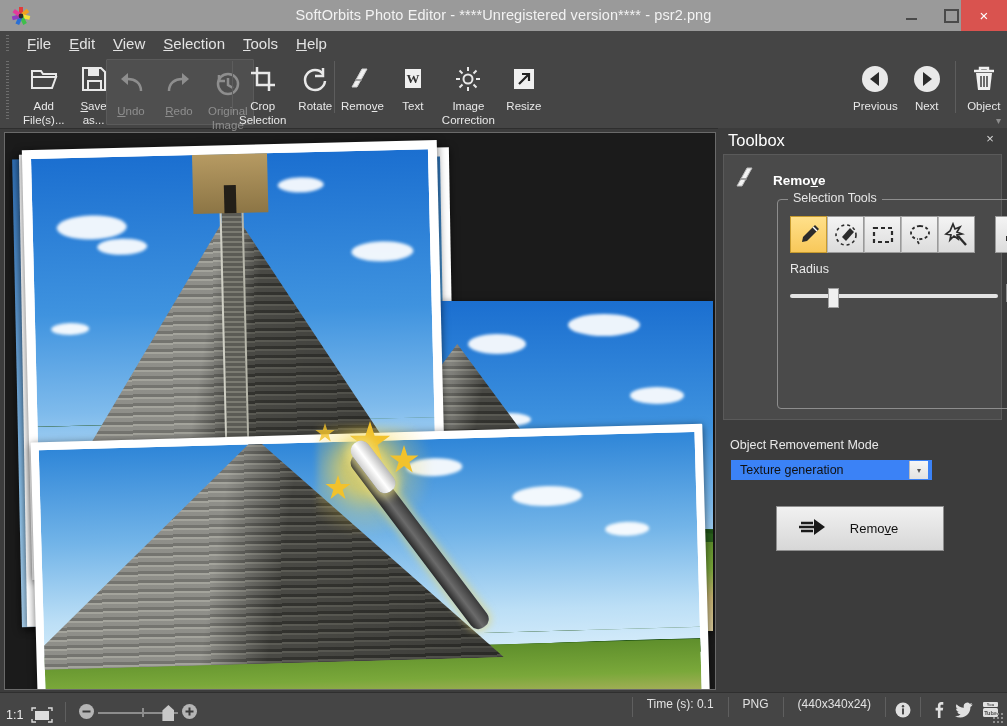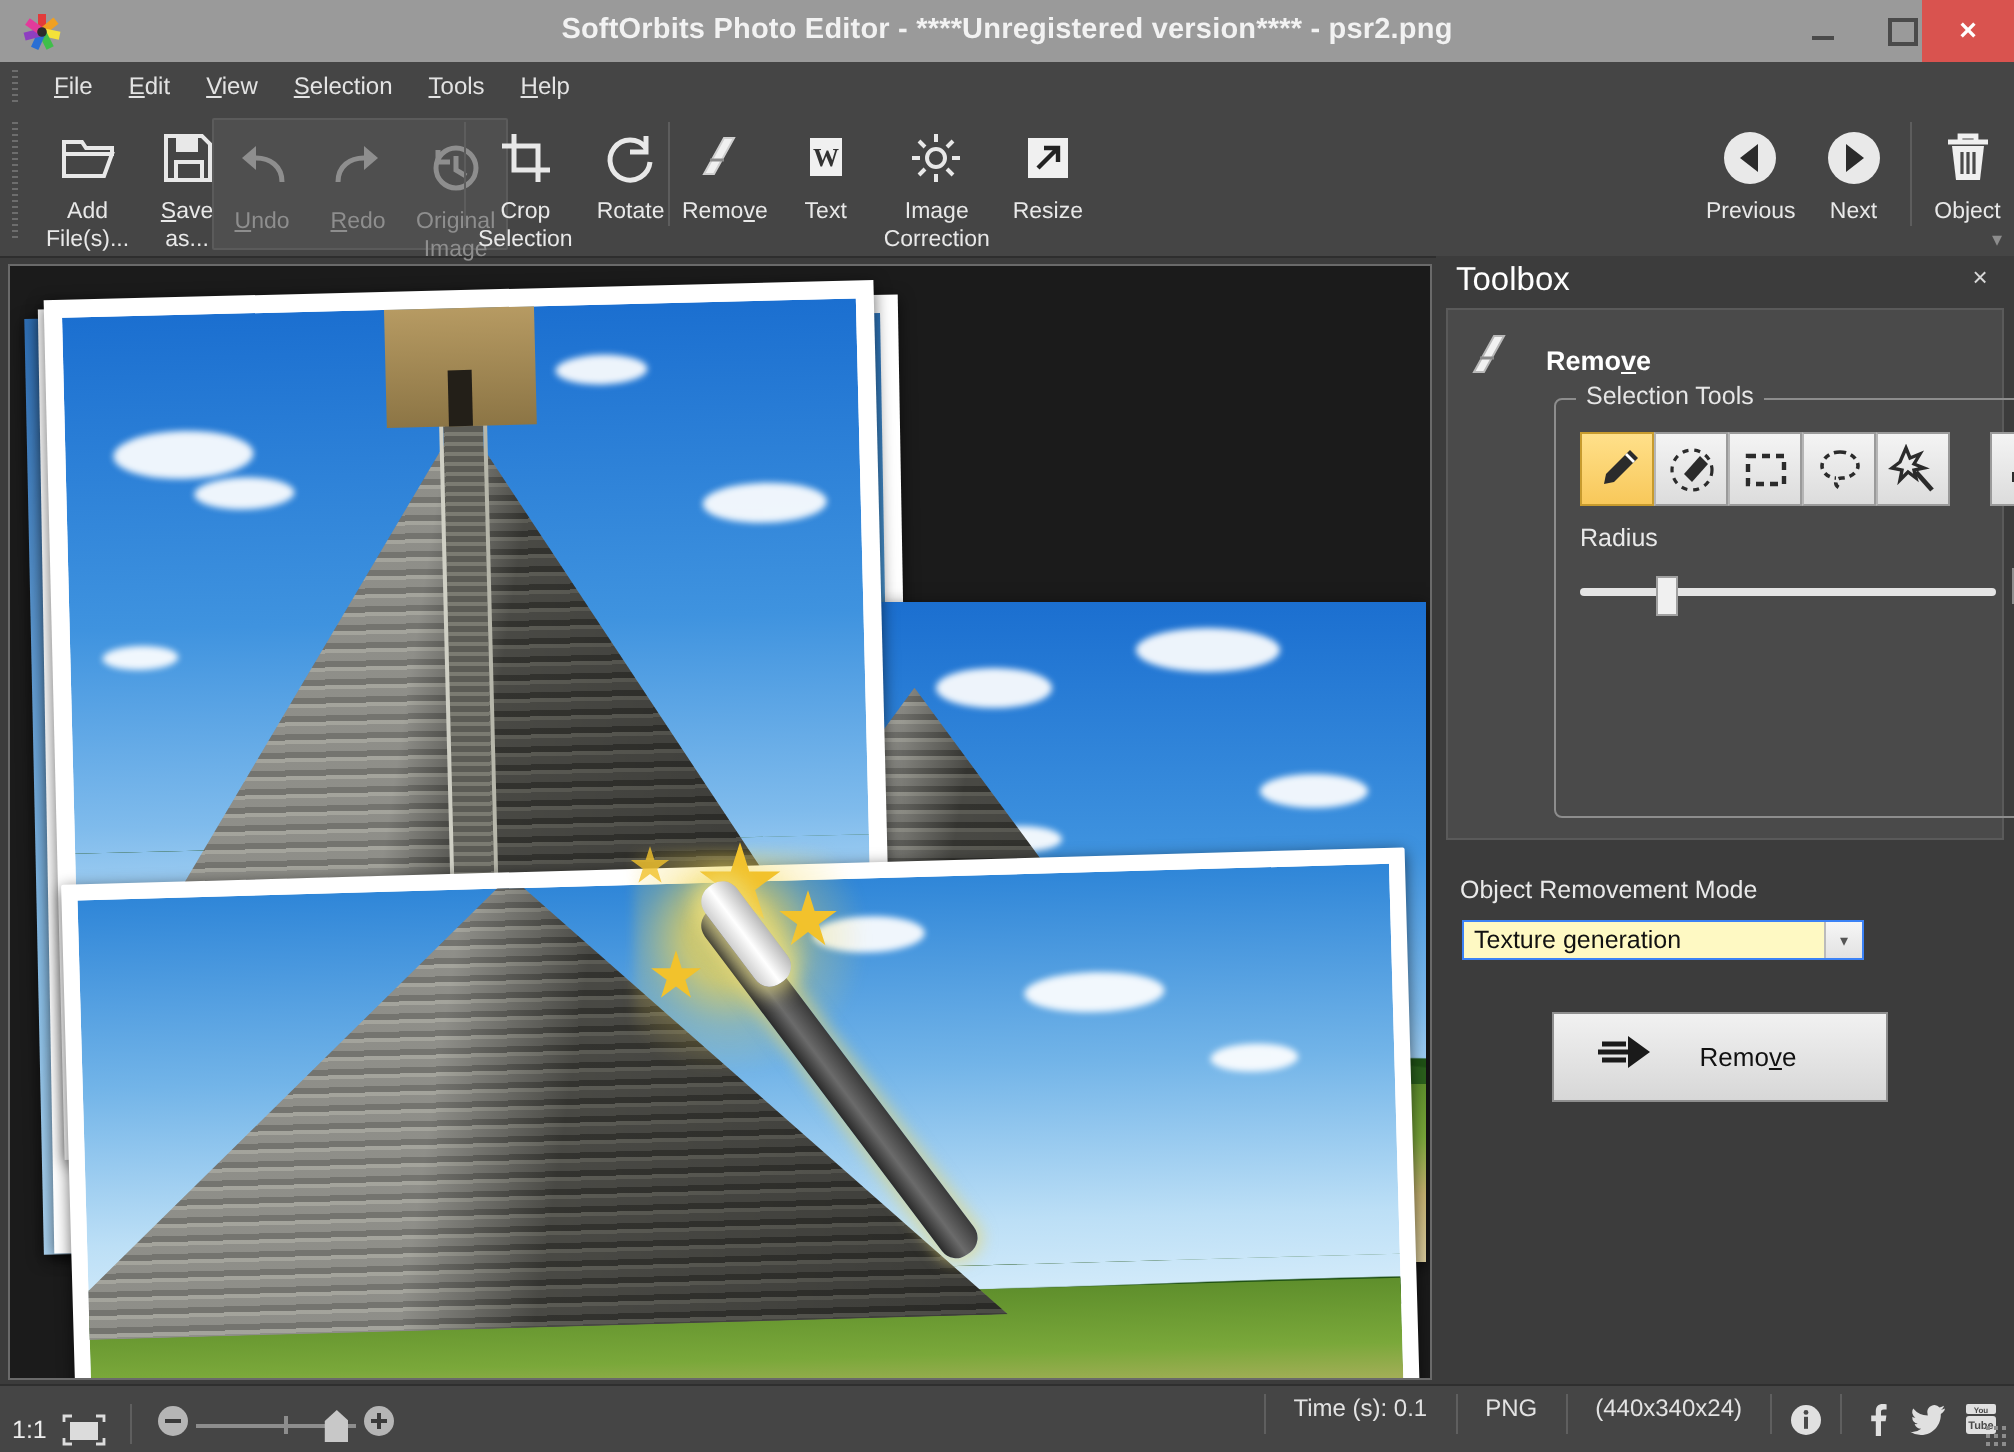--- a/index.html
+++ b/index.html
@@ -6,38 +6,38 @@
   body{
     width:1007px;height:726px;overflow:hidden;
     font-family:"Liberation Sans", sans-serif;
     background:#3c3c3c;
     -webkit-font-smoothing:antialiased;
   }
   #app{position:relative;width:1007px;height:726px;background:#3c3c3c;overflow:hidden;}
 
   
   .titlebar{position:absolute;left:0;top:0;width:1007px;height:31px;background:#9a9a9a;
-            border-bottom:1px solid #8d8d8d;font-weight:bold;}
+            border-bottom:1px solid #8d8d8d;}
   .app-icon{position:absolute;left:10px;top:5px;width:22px;height:22px;}
   .title-text{position:absolute;left:0;top:0;width:1007px;height:31px;line-height:31px;
               text-align:center;color:#f2f2f2;font-size:14.5px;letter-spacing:.1px;}
   .wbtn{position:absolute;top:0;height:31px;display:flex;align-items:center;justify-content:center;
         color:#f0f0f0;font-size:13px;cursor:default;}
   .wbtn-min{right:76px;width:40px;}
   .wbtn-max{right:36px;width:40px;}
   .wbtn-close{right:0;width:46px;background:#d9534f;color:#fff;font-size:15px;}
   .glyph-min{width:11px;height:2px;background:#4a4a4a;display:block;margin-top:6px;}
   .glyph-max{width:11px;height:10px;border:2px solid #4a4a4a;display:block;}
 
   
   .menubar{position:absolute;left:0;top:31px;width:1007px;height:24px;background:#454545;}
   .menu-grip{position:absolute;left:6px;top:4px;width:3px;height:16px;
      background:repeating-linear-gradient(to bottom,#6d6d6d 0 1px,transparent 1px 3px);}
   .menu-items{position:absolute;left:18px;top:0;height:24px;display:flex;align-items:center;}
-  .menu-item{color:#e3e3e3;font-size:12px;padding:2px 9px;cursor:default;}
+  .menu-item{color:#e3e3e3;font-size:15px;padding:2px 9px;cursor:default;}
   .menu-item u{text-decoration:underline;}
 
   
   .ribbon{position:absolute;left:0;top:55px;width:1007px;height:73px;background:#454545;
           border-bottom:1px solid #2e2e2e;}
   .ribbon-grip{position:absolute;left:6px;top:6px;width:3px;height:60px;
      background:repeating-linear-gradient(to bottom,#6d6d6d 0 1px,transparent 1px 3px);}
   .tb-group{position:absolute;top:0;height:73px;display:flex;align-items:flex-start;}
   .tbtn{display:flex;flex-direction:column;align-items:center;justify-content:flex-start;
         padding:4px 5px 0 5px;cursor:default;min-width:38px;}
@@ -148,22 +148,22 @@
   .slider-thumb{position:absolute;top:0;left:38px;width:11px;height:20px;background:#f0f0f0;
      border:1px solid #a0a0a0;box-sizing:border-box;}
   .radius-box{position:absolute;left:228px;top:84px;width:29px;height:18px;background:#6a6a6a;
      border:1px solid #8f8f8f;box-sizing:border-box;color:#7fb4ff;font-size:12px;
      line-height:16px;text-align:center;}
   .clear-btn{position:absolute;left:19px;top:155px;width:136px;height:27px;
      background:linear-gradient(#f2f2f2,#dedede);border:1px solid #8e8e8e;box-sizing:border-box;
      color:#1a1a1a;font-size:12.5px;display:flex;align-items:center;justify-content:center;cursor:default;}
 
   .orm-label{position:absolute;left:12px;top:310px;color:#e9e9e9;font-size:12.5px;}
-  .combo{position:absolute;left:13px;top:332px;width:201px;height:20px;background:#fef9c3;
-     border:1px solid #3b82f6;box-sizing:border-box;display:flex;align-items:center;}
+  .combo{position:absolute;left:13px;top:332px;width:201px;height:20px;background:#3b82f6;
+     border:4px solid #3b82f6;box-sizing:border-box;display:flex;align-items:center;}
   .combo-text{flex:1;padding-left:5px;color:#111;font-size:12.5px;}
   .combo-arrow{width:18px;height:18px;background:linear-gradient(#f6f6f6,#e2e2e2);
      border-left:1px solid #bbb;display:flex;align-items:center;justify-content:center;
      color:#555;font-size:8px;}
   .remove-btn{position:absolute;left:58px;top:378px;width:168px;height:45px;
      background:linear-gradient(#f1f1f1,#d7d7d7);border:1px solid #8e8e8e;box-sizing:border-box;
      display:flex;align-items:center;cursor:default;}
   .remove-btn .arrow{margin-left:20px;}
   .remove-btn .txt{flex:1;text-align:center;color:#111;font-size:13px;margin-right:22px;}
   .remove-btn .txt u{text-decoration:underline;}

